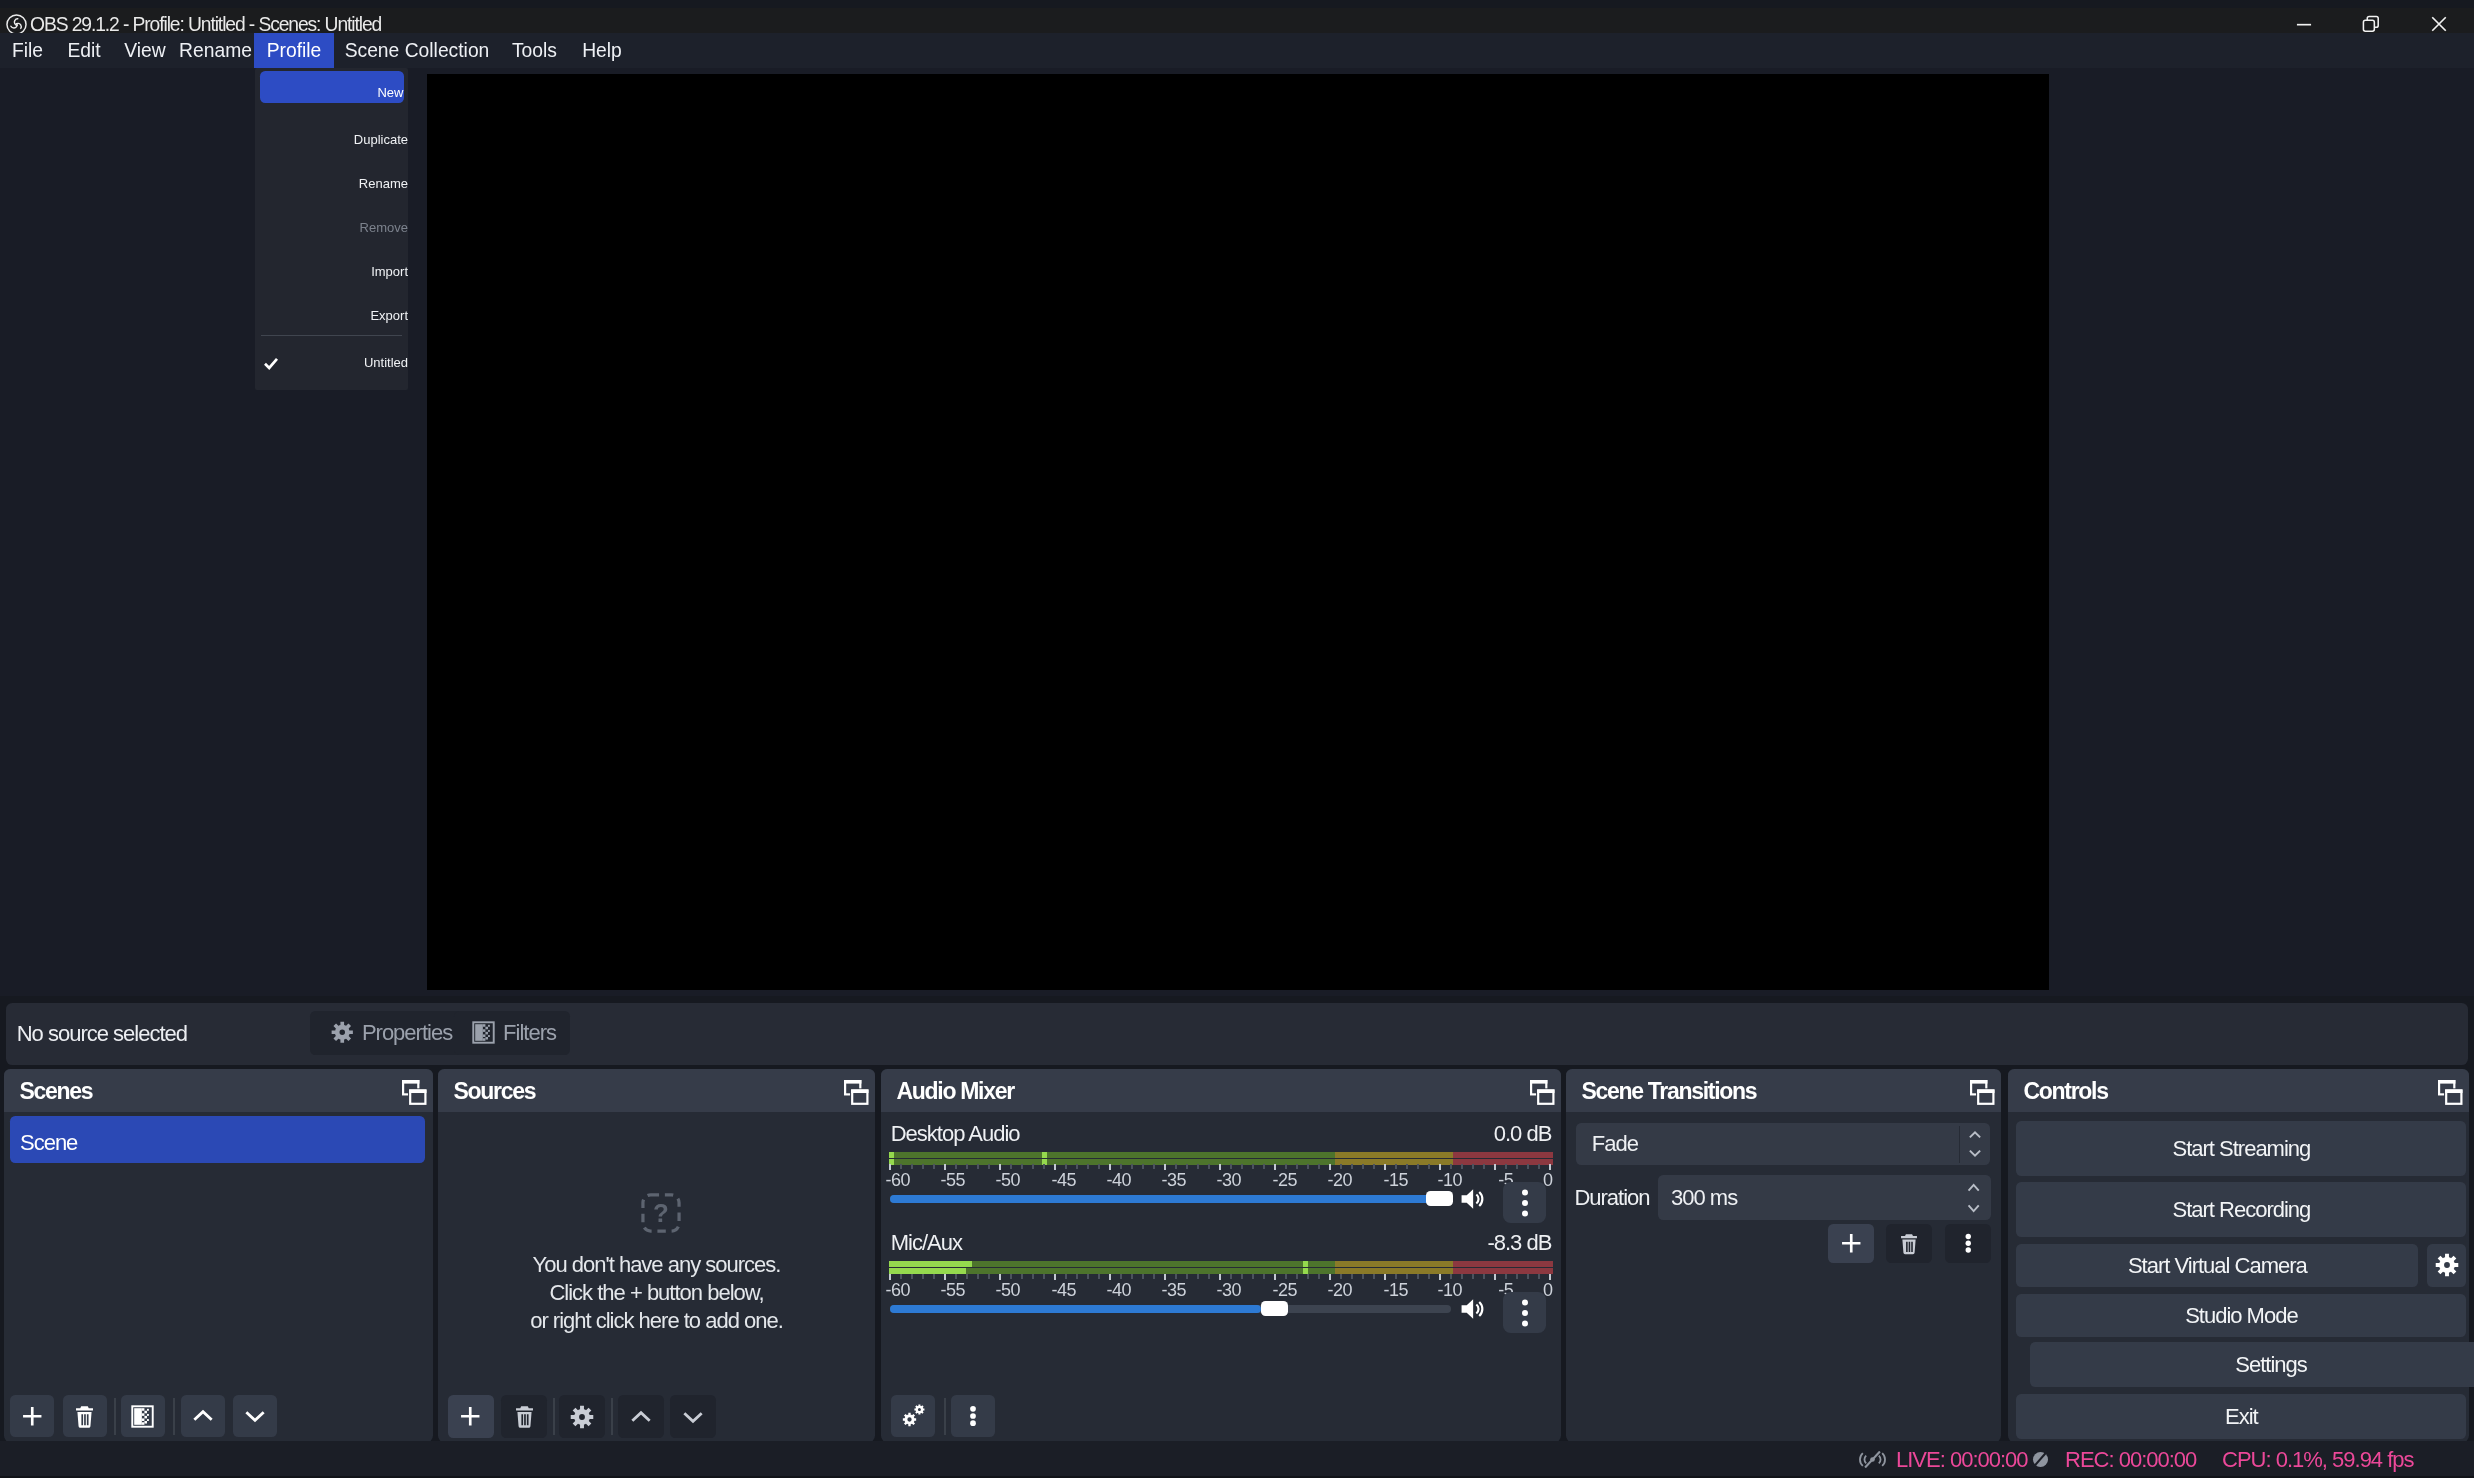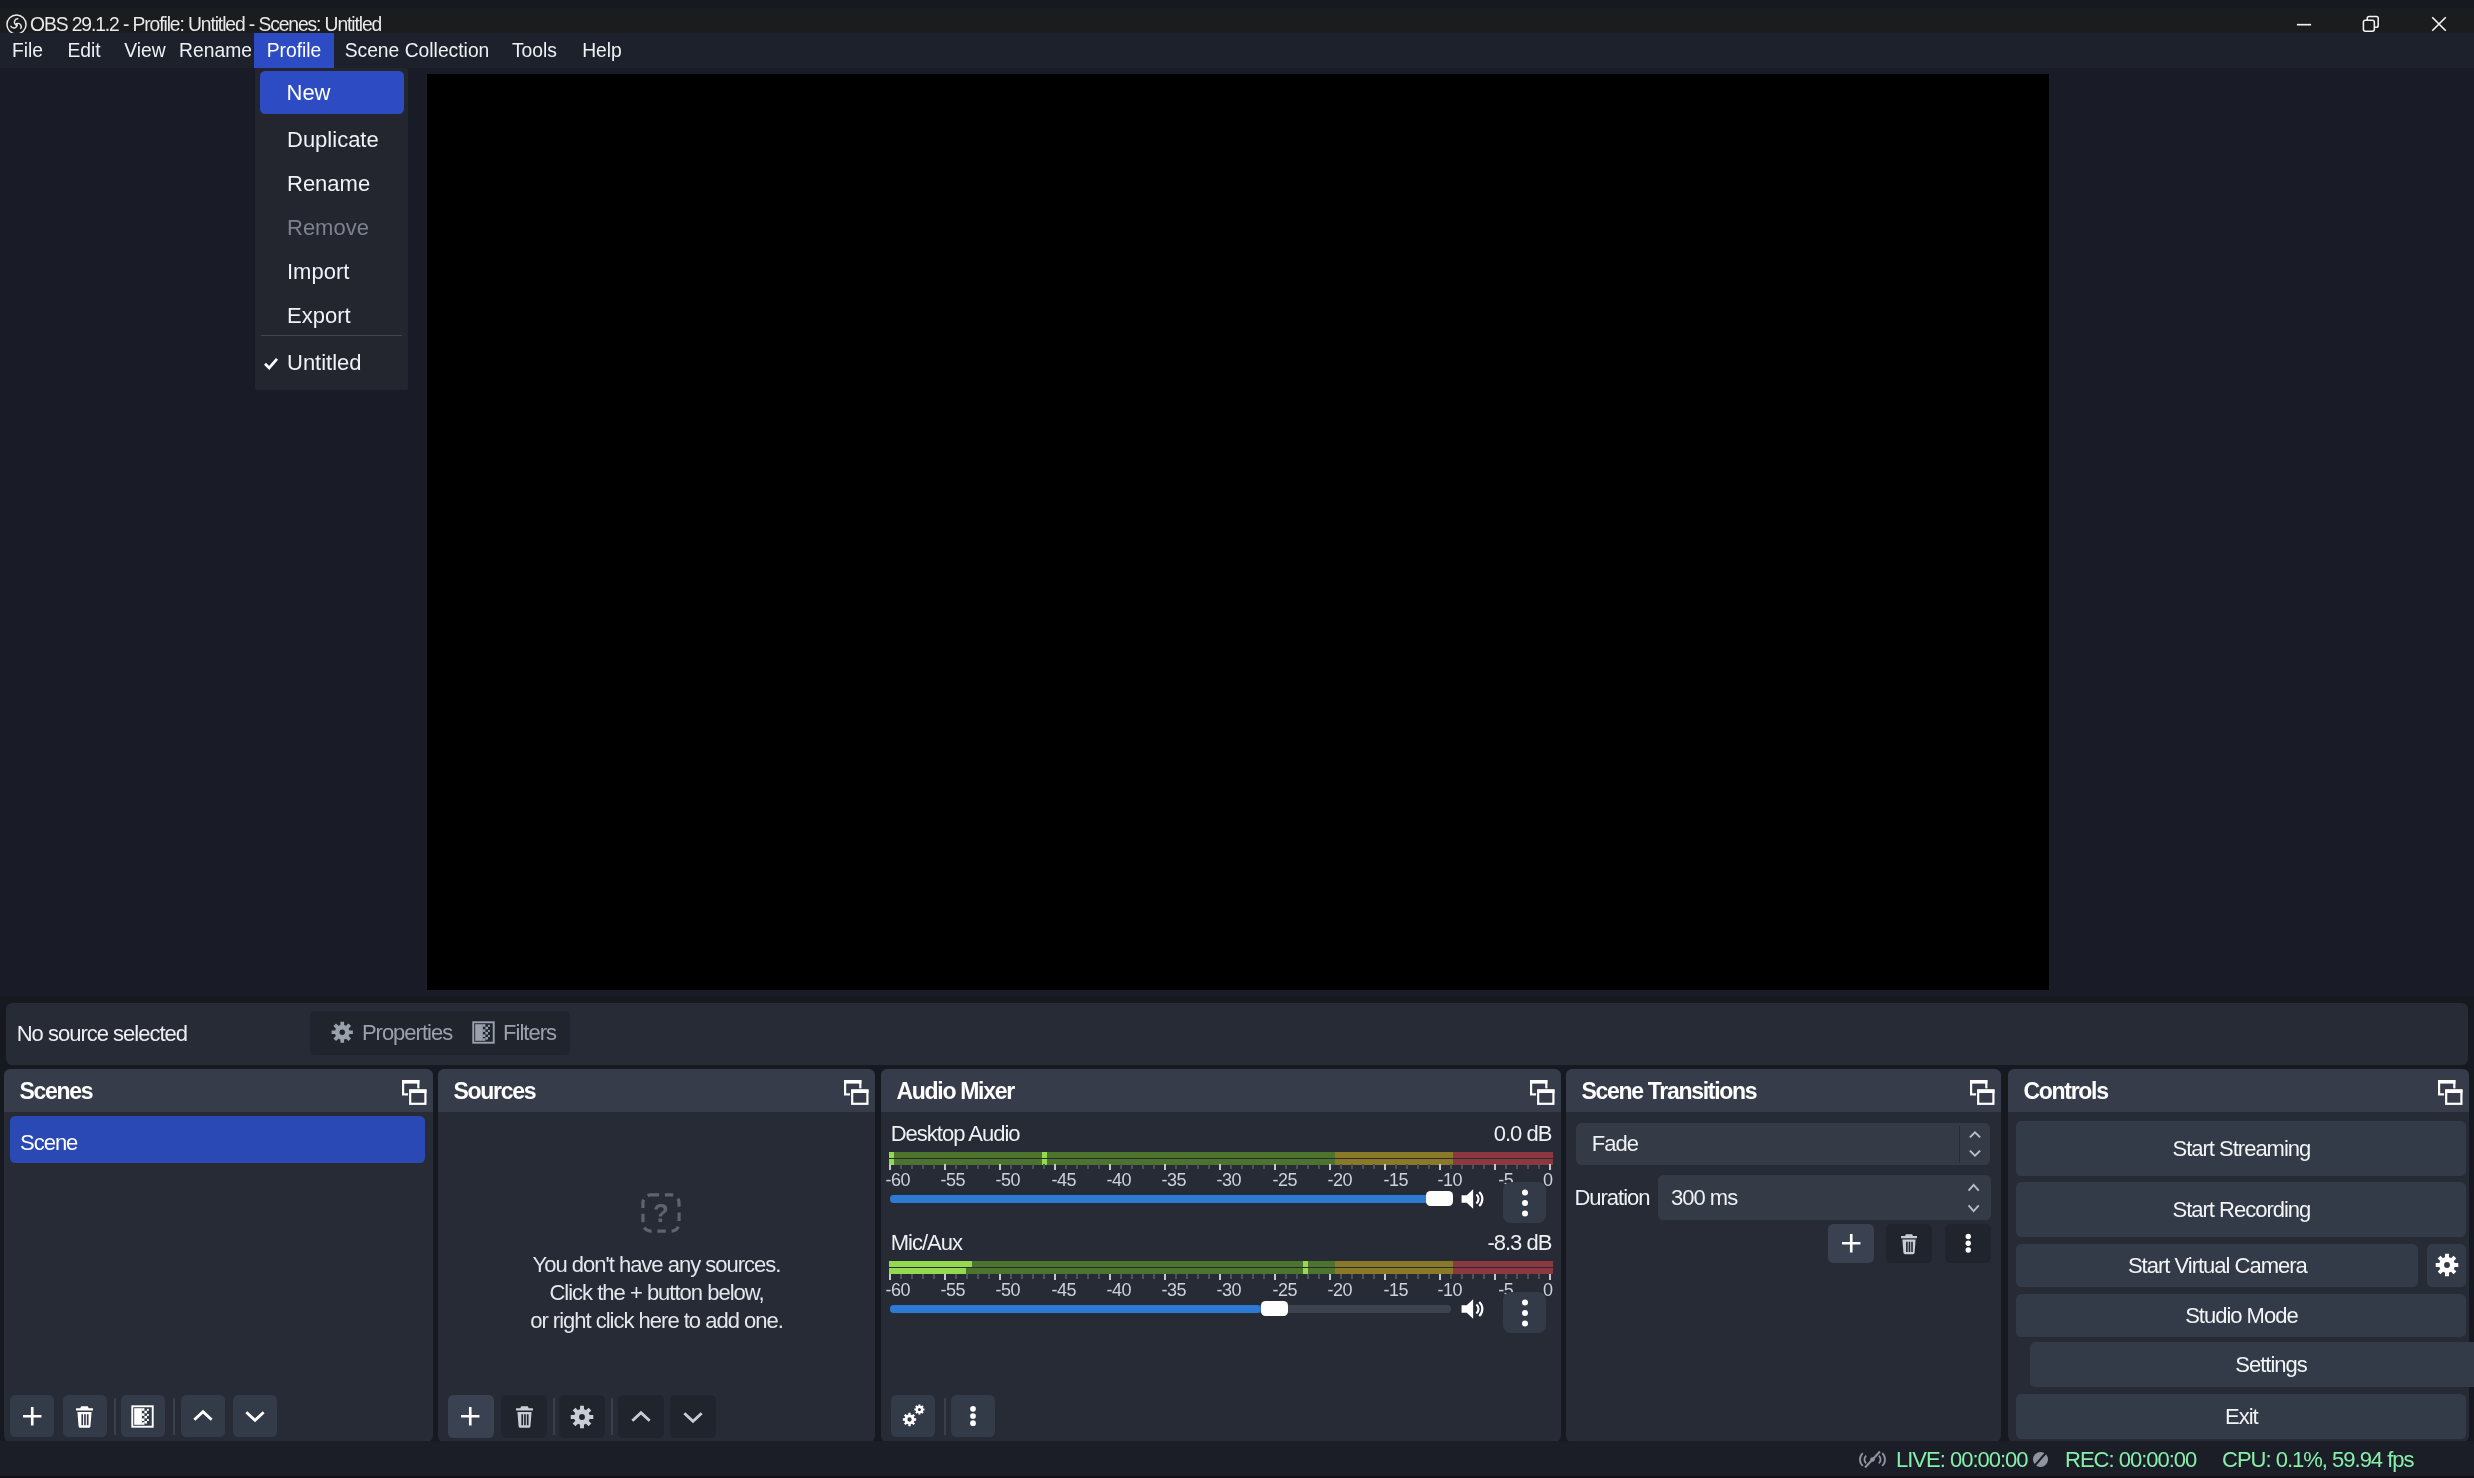--- a/index.html
+++ b/index.html
@@ -15,21 +15,21 @@
 
 #menubar { left:0; top:33px; width:2475px; height:35px; background:#1d212b; }
 .mitem { position:absolute; top:0; height:35px; line-height:35px; font-size:19.3px; color:#eef0f4; text-align:center; }
 
 
 #preview { left:0; top:68px; width:2475px; height:928px; background:#191c26; }
 #canvas { left:427px; top:5.8px; width:1622px; height:916px; background:#000; }
 
 
 #dropdown { left:255px; top:68px; width:153px; height:322px; background:#23262f; border-radius:1.9px; z-index:50; }
-.ditem { position:absolute; left:0px; width:153px; height:43px; line-height:43px; font-size:22px; color:#f0f2f5; padding-left:32px; }
+.ditem { position:absolute; left:0px; width:153px; height:32px; line-height:43px; font-size:13px; color:#f0f2f5; padding-left:32px;text-align:right; }
 .ditem.hl { left:4.5px; width:144px; padding-left:27px; background:#2d4cc4; border-radius:5.2px; color:#fff; }
 .ditem.dis { color:#7c828d; }
 #dsep { position:absolute; left:6.4px; top:267px; width:141px; height:1.3px; background:#40454f; }
 
 
 #srctb { left:6.4px; top:1003px; width:2462px; height:62px; background:#272b35; border-radius:6.4px; }
 #nosel { left:10.3px; top:0; height:62px; line-height:62px; font-size:22px; letter-spacing:-1px; color:#eceef2; }
 .tbbtn { position:absolute; top:7.7px; height:44px; background:#20242d; border-radius:5.2px; color:#9ba1ac;
   font-size:22px; letter-spacing:-1px; display:flex; align-items:center; }
 
@@ -38,21 +38,21 @@
 .phead { position:absolute; left:0; top:0; width:100%; height:43px; background:#363c49; border-radius:6.4px 6.4px 0 0; }
 .ptitle { position:absolute; left:15.5px; top:1.3px; height:43px; line-height:43px; font-weight:bold; font-size:23px; letter-spacing:-1.3px; color:#fff; }
 .popico { position:absolute; right:6.4px; top:11px; }
 
 .sqbtn { position:absolute; background:#343b48; border-radius:5.2px; display:flex; align-items:center; justify-content:center; }
 .sqbtn.dis { background:#20242d; }
 .vsep { position:absolute; width:1.9px; background:#3a4049; }
 
 
 #statusbar { left:0; top:1441px; width:2475px; height:37px; background:#1b1e26; }
-.stxt { position:absolute; top:0; height:37px; line-height:37px; font-size:22px; letter-spacing:-1px; color:#86efac; }
+.stxt { position:absolute; top:0; height:37px; line-height:37px; font-size:22px; letter-spacing:-1px; color:#ec4899; }
 
 .dockfont { font-size:22px; letter-spacing:-1px; color:#eef0f3; }
 .cbtn { position:absolute; background:#343b48; border-radius:5.2px; font-size:22px; letter-spacing:-1px; color:#f2f4f6; text-align:center; }
 
 
 .mixlabel { position:absolute; font-size:22px; letter-spacing:-1px; color:#eef0f3; }
 .meterbar { position:absolute; left:7.7px; width:664px; height:5.8px; }
 .seg { position:absolute; top:0; height:100%; }
 .ticks { position:absolute; left:7.7px; width:665px; height:4.5px;
   background:repeating-linear-gradient(to right, #4c535e 0 1.9px, transparent 1.9px 11px); }

